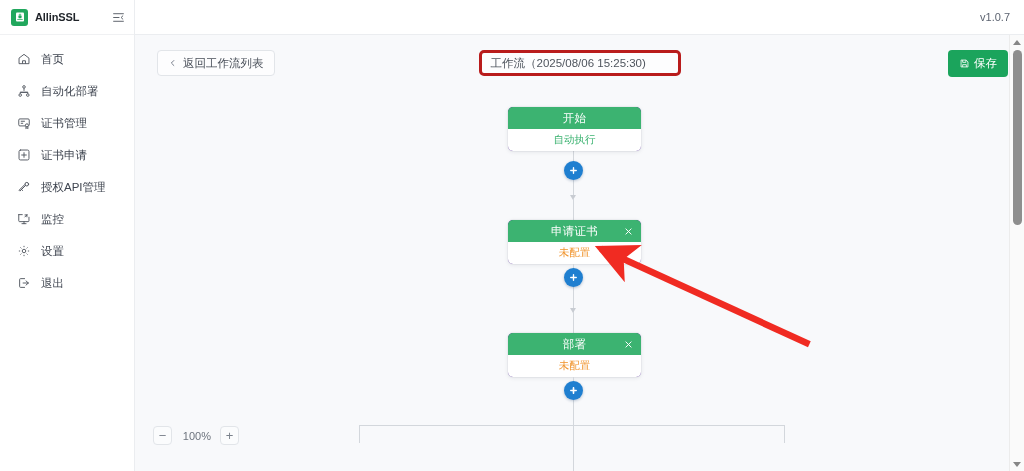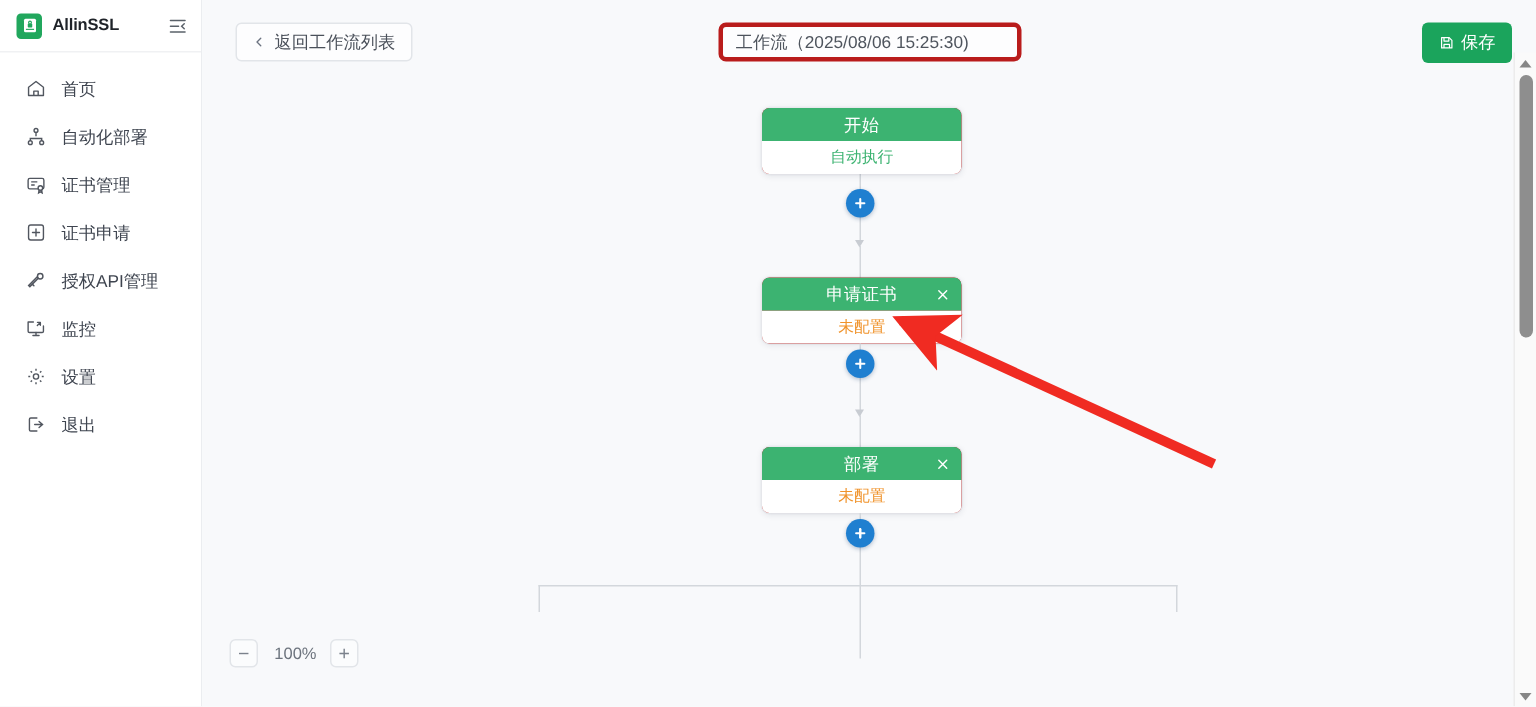--- a/index.html
+++ b/index.html
@@ -101,21 +101,21 @@
     position: relative; flex: 1 1 auto;
     background: #f8f9fb;
     overflow: hidden;
   }
   .flow { position: absolute; inset: 0; }
 
   .node {
     position: absolute;
     width: 133px;
     border-radius: 5px;
-    background: #b91c1c;
+    background: #4c1d95;
     box-shadow: 0 1px 4px rgba(28,40,60,.10), 0 0 0 1px rgba(28,40,60,.035);
     overflow: hidden;
     cursor: pointer;
     text-align: center;
   }
   .node-head {
     height: 22px;
     background: #3cb371;
     display: flex; align-items: center; justify-content: center;
     position: relative;
@@ -300,20 +300,23 @@
           </svg>
         </span>
         <span class="nav-label">退出</span>
       </div>
 
     </nav>
   </aside>
 
   <section class="main">
 
+    <div class="topbar">
+      <span class="version">v1.0.7</span>
+    </div>
 
     <div class="toolbar">
       <div class="btn-back">
         <span style="display:flex;">
           <svg width="10" height="10" viewBox="0 0 24 24" fill="none" stroke="#6b7280" stroke-width="2.2" stroke-linecap="round" stroke-linejoin="round">
             <path d="M14 6l-6 6 6 6"></path>
           </svg>
         </span>
         <span>返回工作流列表</span>
       </div>

